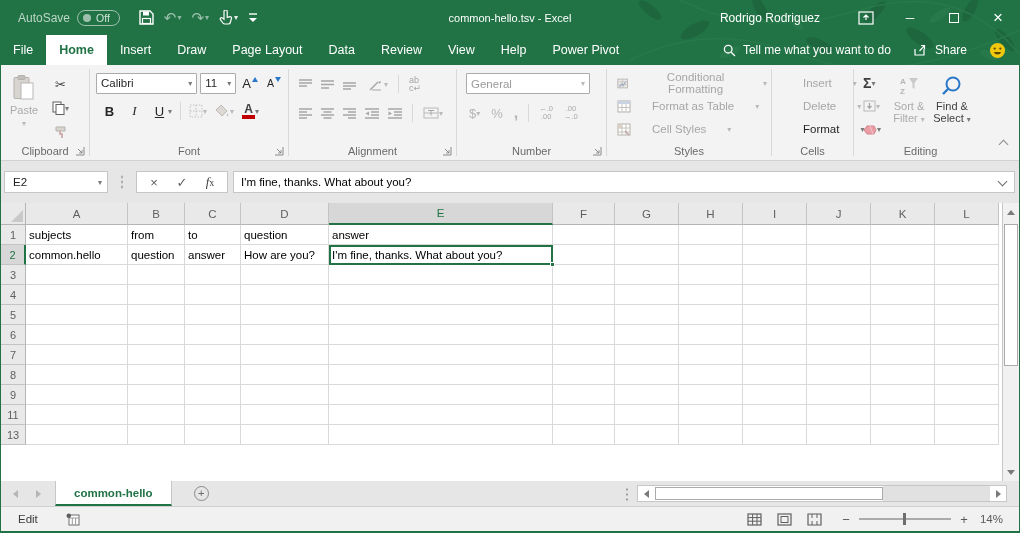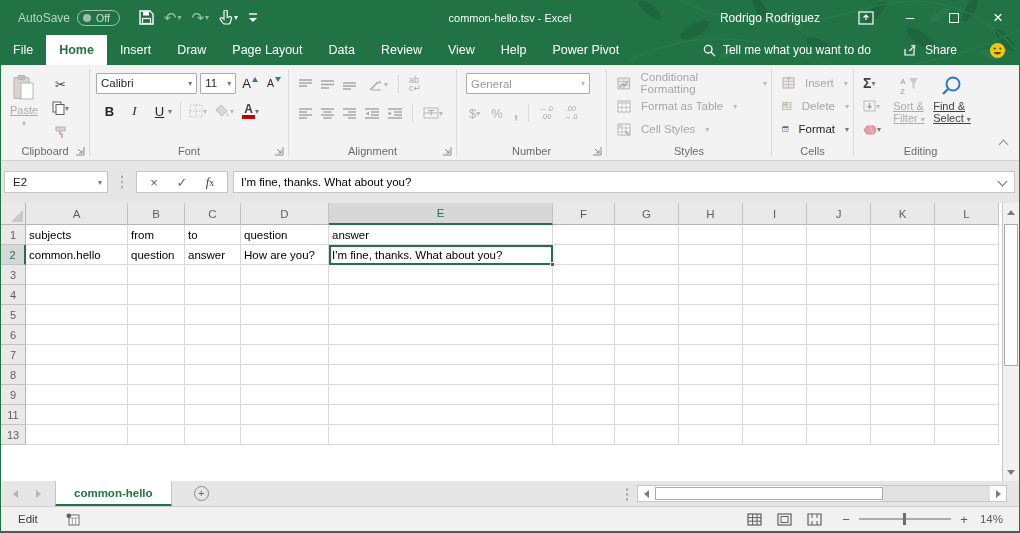--- a/index.html
+++ b/index.html
@@ -25,45 +25,45 @@
   .wbtn { width:44px; height:35px; display:flex; align-items:center; justify-content:center; color:#fff; }
   .maxbox { width:10px; height:10px; border:1px solid #fff; }
   .minglyph { font-size:12px; }
   .closeglyph { font-size:17px; font-weight:300; }
 
   
   .tabrow { position:absolute; left:0; top:35px; width:1020px; height:30px; display:flex; align-items:stretch; z-index:2; }
   .tabstrip { display:flex; align-items:stretch; }
   .rtab { display:flex; align-items:center; padding:0 13px; font-size:12.5px; color:#fff; cursor:pointer; }
   .rtab.active { background:#fff; color:#217346; font-weight:700; }
-  .tabrow-right { position:absolute; right:0; top:0; height:30px; display:flex; align-items:center; gap:32px; padding-right:14px; color:#fff; font-size:12px; }
+  .tabrow-right { position:absolute; right:0; top:0; height:30px; display:flex; align-items:center; gap:22px; padding-right:14px; color:#fff; font-size:12px; }
   .trr-item { display:flex; align-items:center; gap:7px; }
   .smiley { width:17px; height:17px; }
 
   
   .ribbon { position:absolute; left:1px; right:1px; top:65px; height:96px; background:#f3f3f3; border-bottom:1px solid #d2d2d2; display:flex; }
   .rgroup { position:relative; height:100%; padding-top:6px; }
   .rsep { width:1px; background:#d9d9d9; margin:4px 0 4px 0; }
   .glabel { position:absolute; bottom:3px; left:0; right:0; text-align:center; font-size:11px; color:#6a6a6a; }
   .launcher { position:absolute; bottom:4px; right:4px; width:10px; height:10px; }
   .dd { font-size:8px; color:#7a7a7a; }
   .dd.dis { color:#b9b9b9; }
   .icbtn { display:flex; align-items:center; justify-content:center; height:22px; padding:0 3px; border-radius:2px; }
   .glyph { font-size:13px; color:#3f3f3f; }
   .glyph.dis { color:#b5b5b5; }
   .bigbtn { display:flex; flex-direction:column; align-items:center; justify-content:flex-start; width:46px; height:74px; padding-top:4px; gap:3px; border-radius:2px; }
-  .bigbtn .blabel { font-size:11px; color:#3f3f3f; line-height:12px; text-align:left;text-decoration:underline; }
+  .bigbtn .blabel { font-size:11px; color:#3f3f3f; line-height:12px; text-align:center; }
   .bigbtn.dis .blabel { color:#ababab; }
   .combo { display:flex; align-items:center; justify-content:space-between; background:#fff; border:1px solid #ababab; height:21px; font-size:11.5px; color:#262626; padding:0 4px; border-radius:1px; }
   .combo.dis { color:#9a9a9a; }
   .rrow { display:flex; align-items:center; }
   .fontBtn { font-size:13px; color:#262626; width:17px; text-align:center; }
   .chev-up { display:inline-block; width:7px; height:7px; border-left:1.5px solid #8a8a8a; border-top:1.5px solid #8a8a8a; transform:rotate(45deg); }
   .chev-dn { display:inline-block; width:7px; height:7px; border-left:1.5px solid #8a8a8a; border-top:1.5px solid #8a8a8a; transform:rotate(225deg); }
-  .stackbtn { display:flex; align-items:center; gap:10px; height:22px; padding:0 4px; font-size:11.5px; color:#a6a6a6; }
+  .stackbtn { display:flex; align-items:center; gap:21px; height:22px; padding:0 4px; font-size:11.5px; color:#a6a6a6;text-align:center; }
   .stackbtn.en { color:#262626; }
   .decimals { font-size:7.5px; line-height:8px; color:#a8a8a8; text-align:center; }
 
   
   .fbar { position:absolute; left:1px; right:1px; top:161px; height:42px; background:#e6e6e6; display:flex; align-items:center; }
   .namebox { width:104px; height:22px; background:#fff; border:1px solid #c6c6c6; margin-left:3px; display:flex; align-items:center; font-size:11.5px; color:#222; padding-left:8px; position:relative; }
   .namebox .dd { position:absolute; right:5px; }
   .fdots { width:4px; height:16px; margin:0 12px; background-image:radial-gradient(circle,#9a9a9a 1px,transparent 1.2px); background-size:4px 5px; background-repeat:repeat-y; background-position:center; }
   .fbtns { height:22px; background:#fff; border:1px solid #c6c6c6; display:flex; align-items:center; padding:0 4px; gap:2px; }
   .fbtn { width:26px; text-align:center; font-size:13px; color:#5f5f5f; }

